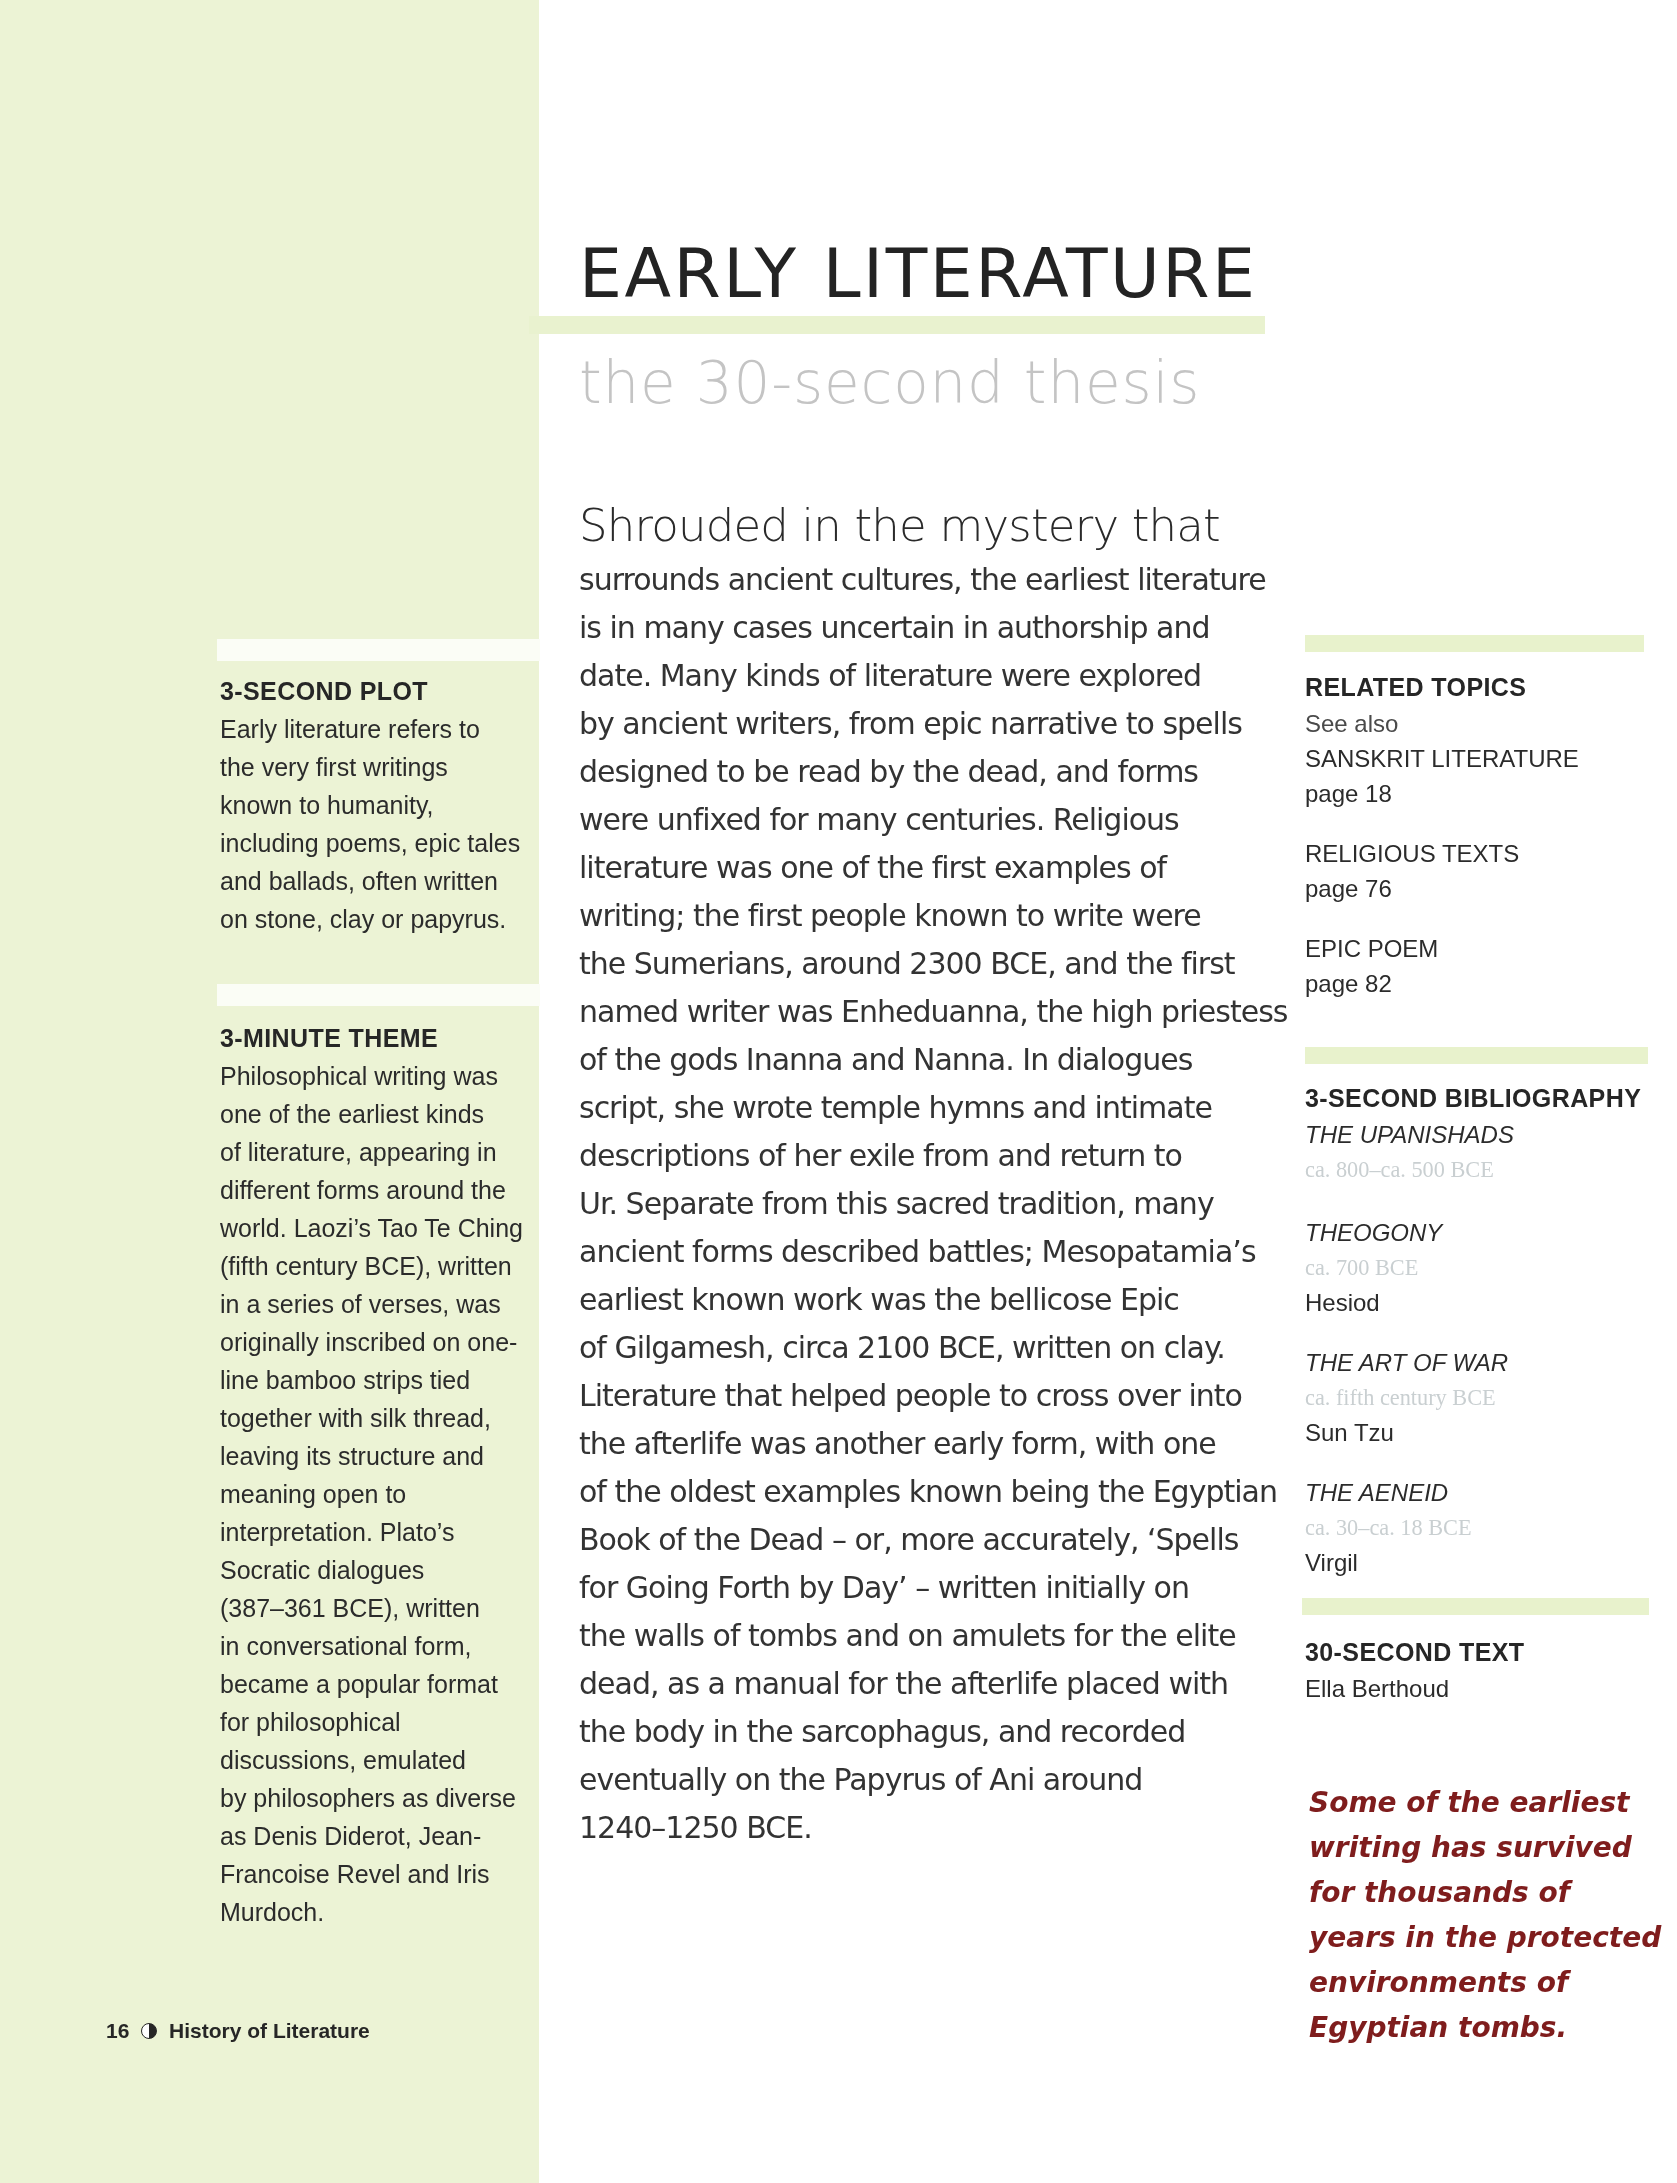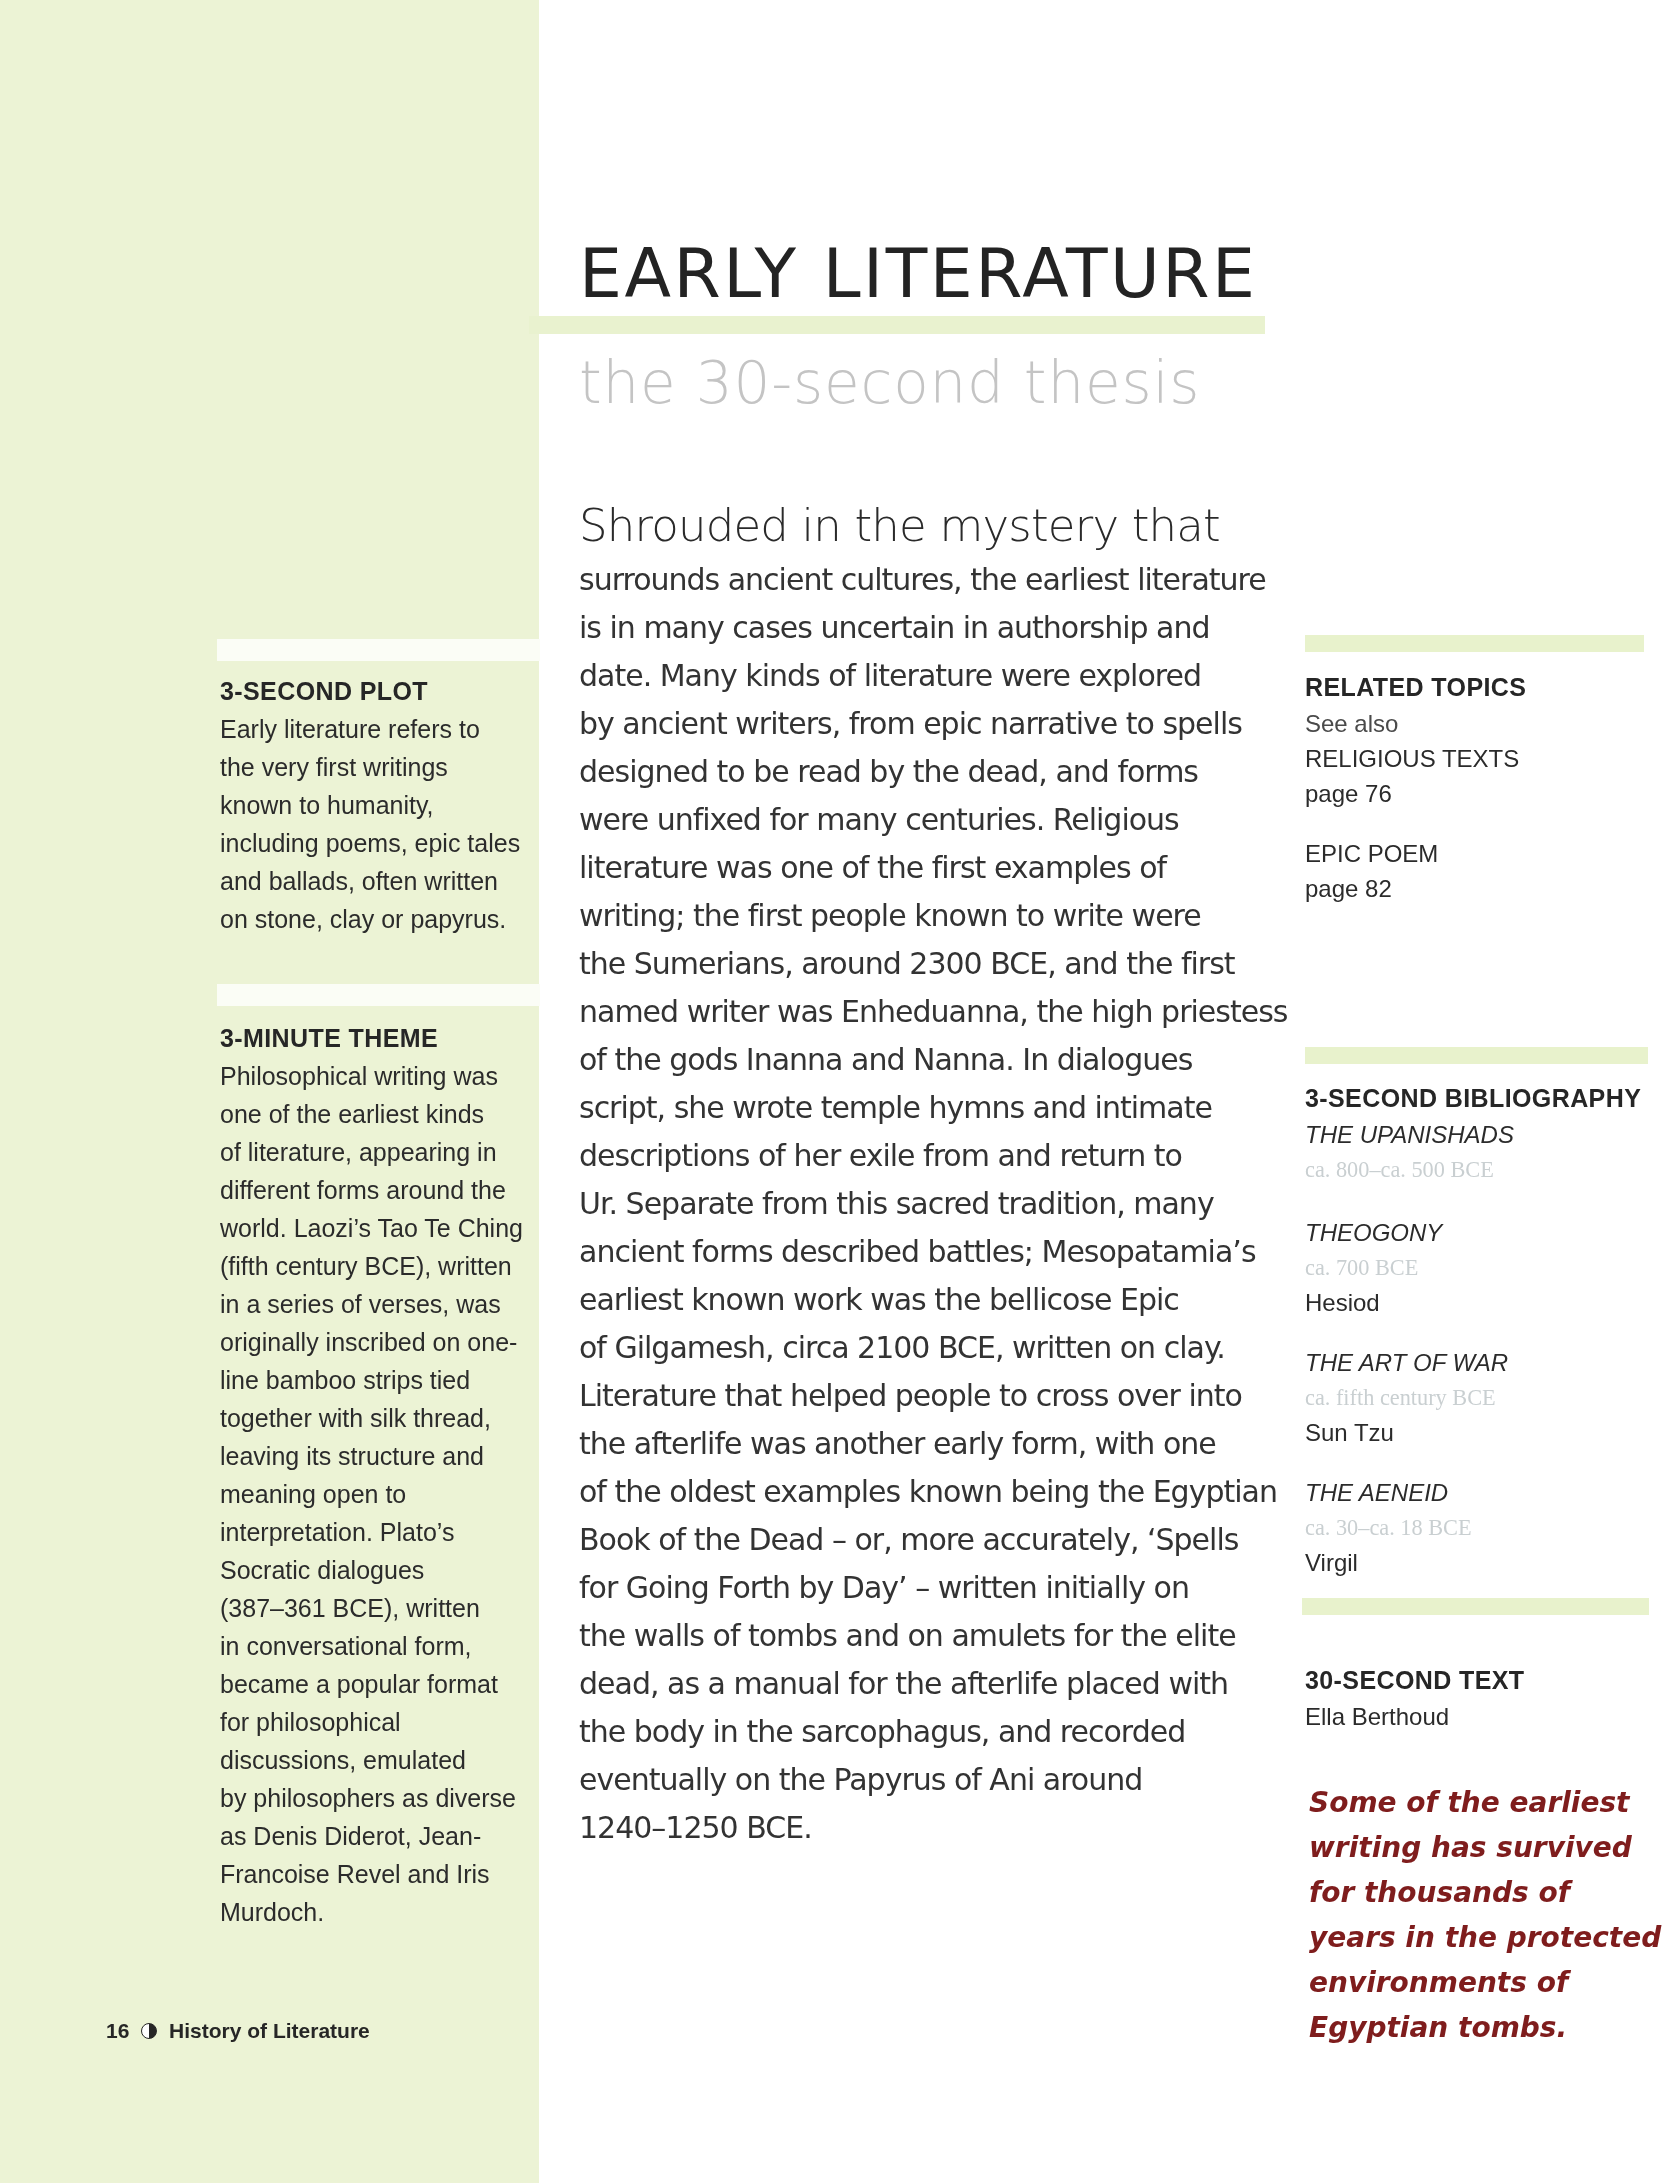--- a/index.html
+++ b/index.html
@@ -189,20 +189,24 @@
 </div>
 
 <div class="divider-green" style="left:1305px; top:635px; width:339px;"></div>
 <div class="divider-green" style="left:1305px; top:1047px; width:343px;"></div>
 <div class="divider-green" style="left:1302px; top:1598px; width:347px;"></div>
 
 <div class="right-block" style="top:668px;">
   <h3>RELATED TOPICS</h3>
   <div class="light">See also</div>
   <div class="item">
+    <div>SANSKRIT LITERATURE</div>
+    <div>page 18</div>
+  </div>
+  <div class="item">
     <div>RELIGIOUS TEXTS</div>
     <div>page 76</div>
   </div>
   <div class="item">
     <div>EPIC POEM</div>
     <div>page 82</div>
   </div>
 </div>
 
 <div class="right-block" style="top:1079px;">
@@ -221,21 +225,21 @@
     <div class="faded">ca. fifth century BCE</div>
     <div>Sun Tzu</div>
   </div>
   <div class="item">
     <div class="ital">THE AENEID</div>
     <div class="faded">ca. 30–ca. 18 BCE</div>
     <div>Virgil</div>
   </div>
 </div>
 
-<div class="right-block" style="top:1633px;margin-top:28px;">
+<div class="right-block" style="top:1633px;">
   <h3>30-SECOND TEXT</h3>
   <div>Ella Berthoud</div>
 </div>
 
 <div class="quote">
   <span>Some of the earliest</span>
   <span>writing has survived</span>
   <span>for thousands of</span>
   <span>years in the protected</span>
   <span>environments of</span>

